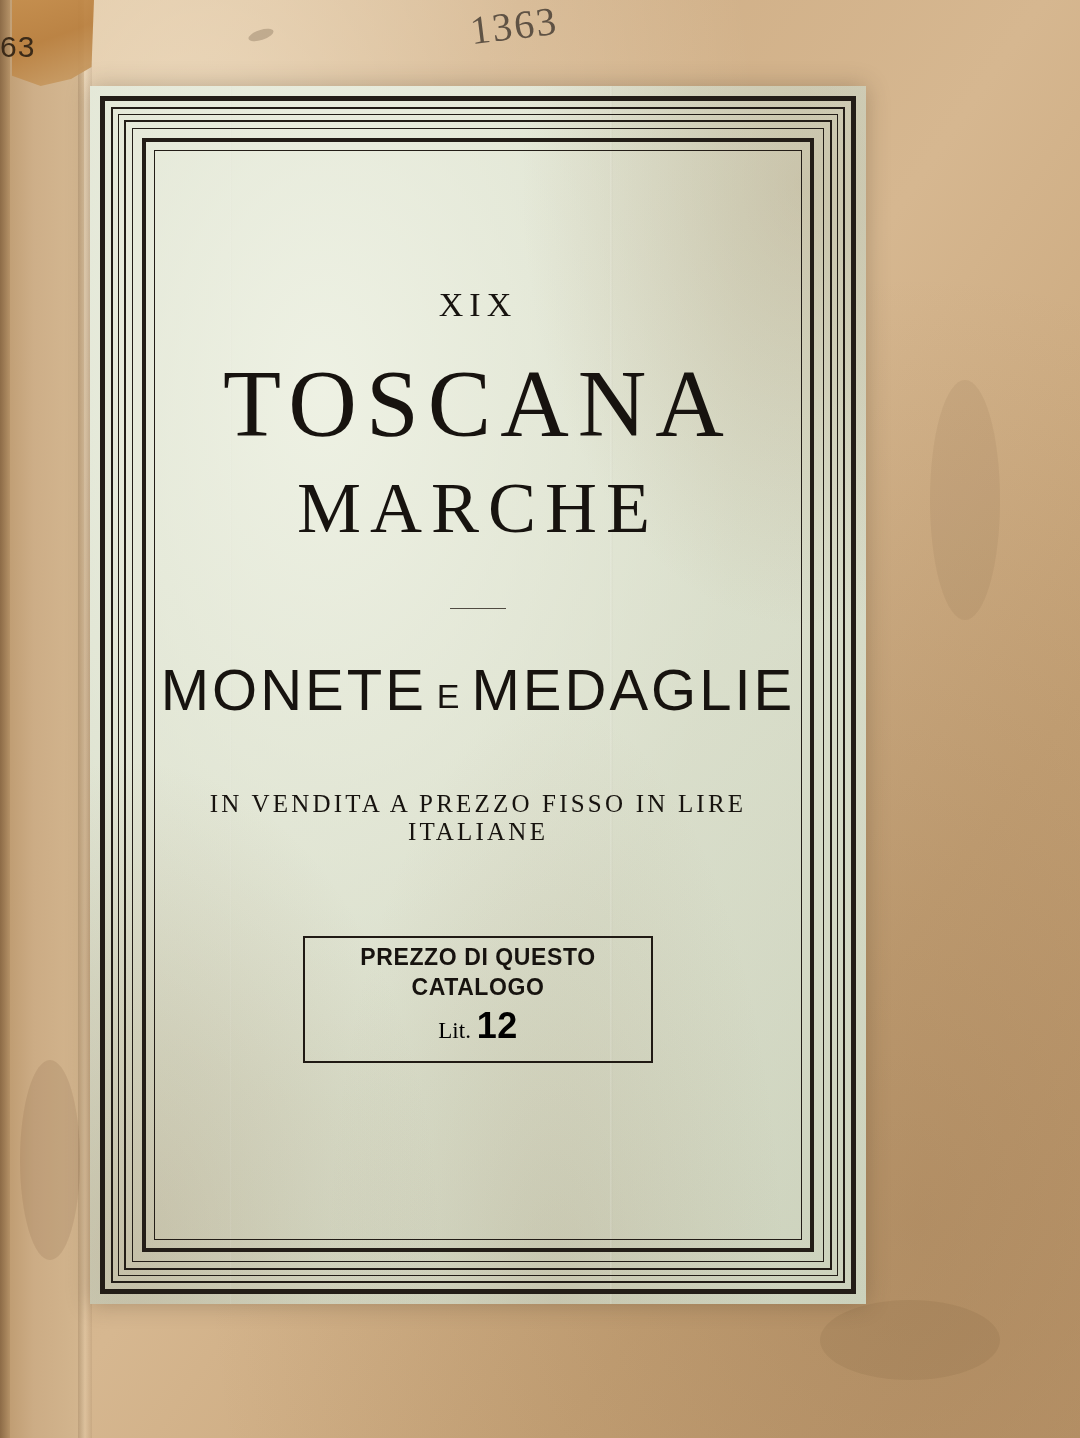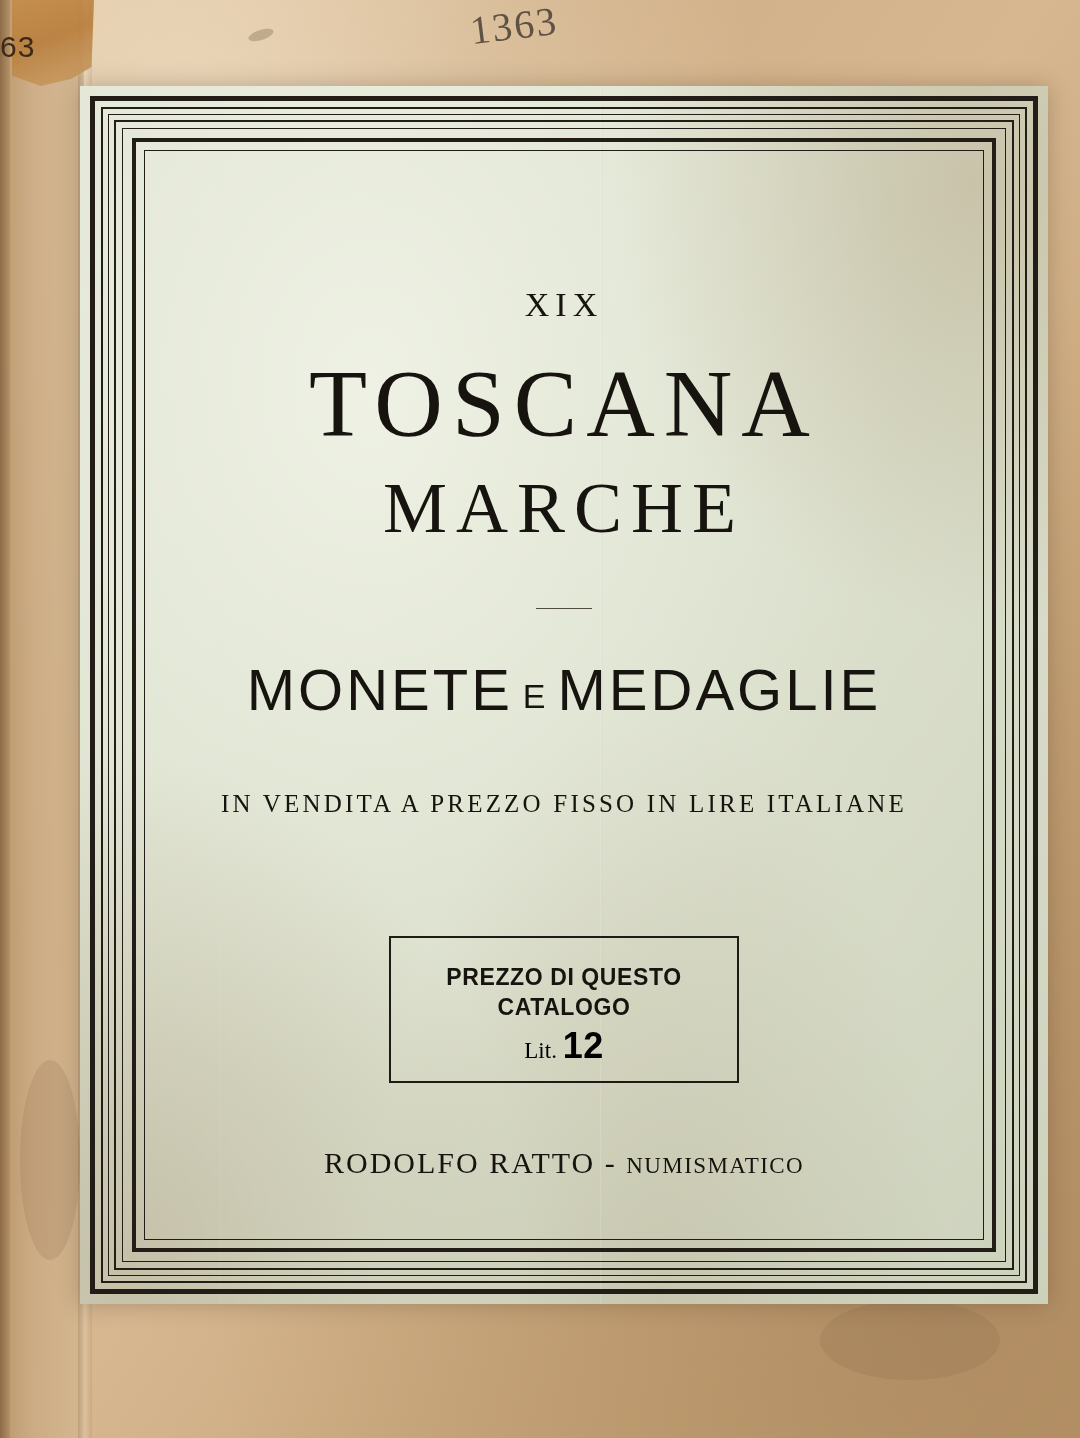--- a/index.html
+++ b/index.html
@@ -81,23 +81,23 @@
     pointer-events: none;
   }
   .s1 { left: 248px; top: 30px; width: 26px; height: 10px; background: rgba(80,60,40,0.25); transform: rotate(-18deg); }
   .s2 { left: 930px; top: 380px; width: 70px; height: 240px; background: rgba(120,90,60,0.10); }
   .s3 { left: 20px; top: 1060px; width: 60px; height: 200px; background: rgba(110,80,50,0.14); }
   .s4 { left: 820px; top: 1300px; width: 180px; height: 80px; background: rgba(110,80,50,0.12); }
 
   
   #cover {
     position: absolute;
-    left: 80px;
+    left: 90px;
     top: 86px;
-    width: 968px;
+    width: 776px;
     height: 1218px;
     background:
       radial-gradient(ellipse at 30% 25%, rgba(240,243,230,0.9) 0%, rgba(226,230,212,0.35) 55%, rgba(206,210,190,0.1) 100%),
       linear-gradient(140deg, #dfe3d2 0%, #dadfcc 30%, #d5dac6 60%, #cbd1bb 100%);
     box-shadow: 0 0 22px rgba(60,45,28,0.28);
   }
   .cover-stain-a {
     position: absolute; left: 0; top: 0; width: 100%; height: 100%;
     background:
       radial-gradient(ellipse at 92% 8%, rgba(160,130,90,0.30) 0%, rgba(160,130,90,0) 28%),
@@ -187,21 +187,21 @@
 
   
   .price-box {
     position: absolute;
     left: 50%;
     margin-left: -175px;
     top: 780px;
     width: 350px;
     box-sizing: border-box;
     border: 2px solid #201a14;
-    padding: 24px 10px 14px;
+    padding: 4px 10px 14px;
     text-align: center;
     font-family: "Liberation Sans", sans-serif;
   }
   .price-line1, .price-line2 {
     font-size: 23px;
     letter-spacing: 0.6px;
     line-height: 1.32;
     font-weight: 700;
     color: #17130f;
   }
@@ -297,23 +297,18 @@
 
       <div class="price-box">
         <div class="price-line1">PREZZO DI QUESTO CATALOGO</div>
         <div class="price-line3">
           <span>Lit.</span>
           <b>12</b>
         </div>
       </div>
 
       <div class="imprint">
-        <div class="imp1">
-          <span>RODOLFO RATTO</span>
-          <span>-</span>
-          <span class="sc">NUMISMATICO</span>
-        </div>
 
       </div>
 
     </div>
   </div>
 </div>
 
 </body></html>

